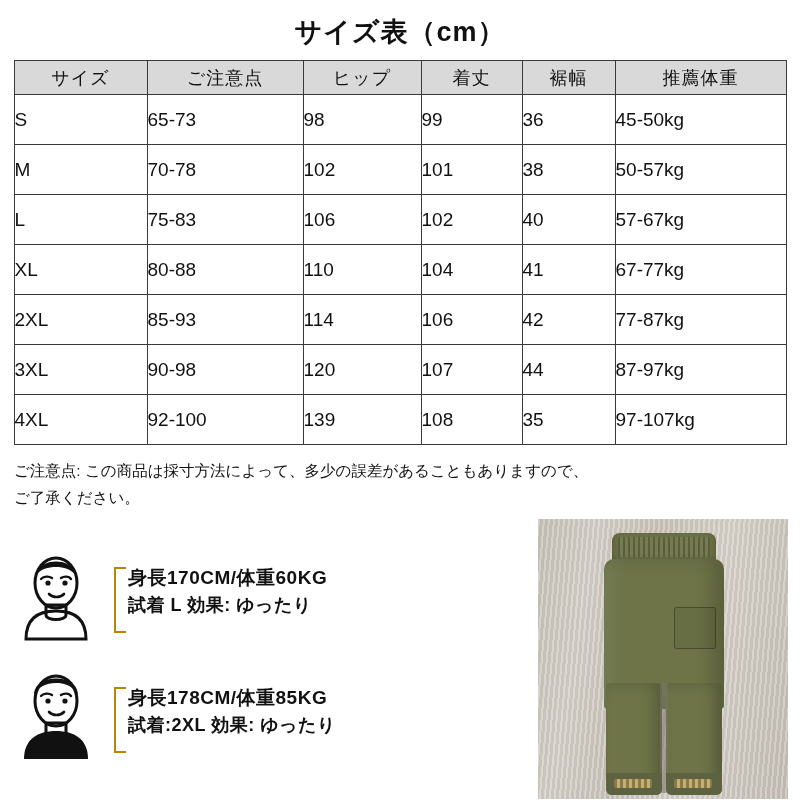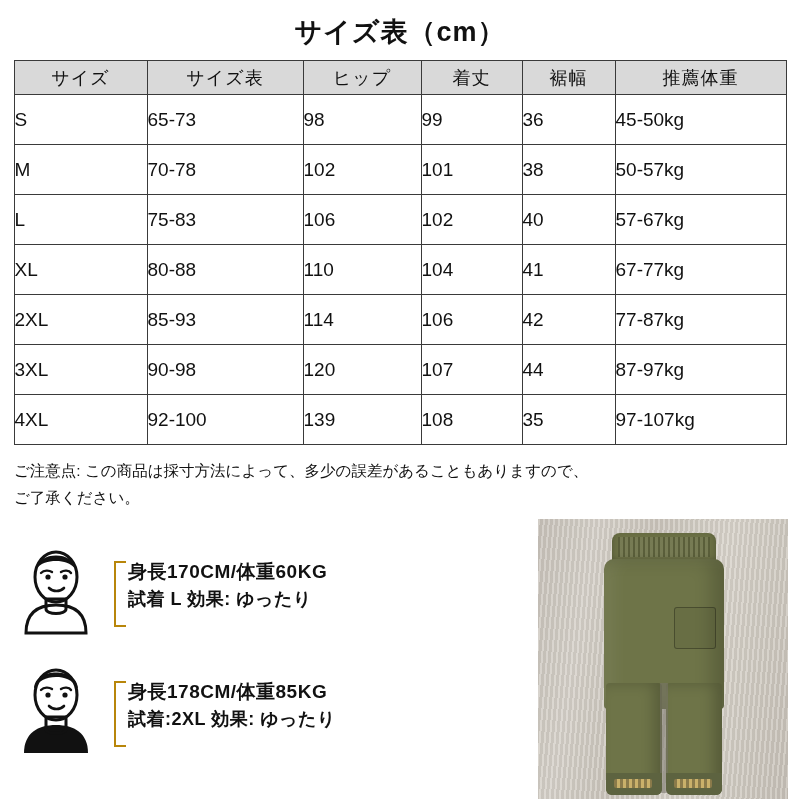--- a/index.html
+++ b/index.html
@@ -69,21 +69,21 @@
   }
 
   .bottom {
     position: relative;
     margin-top: 8px;
     height: 285px;
   }
   .models {
     position: absolute;
     left: 8px;
-    top: 6px;
+    top: 12px;
     width: 520px;
   }
   .model-row {
     display: flex;
     align-items: center;
     height: 120px;
   }
   .avatar {
     width: 96px;
     height: 104px;
@@ -226,21 +226,21 @@
       <col class="c0">
         <col class="c1">
         <col class="c2">
         <col class="c3">
         <col class="c4">
         <col class="c5">
     </colgroup>
     <thead>
       <tr>
         <th>サイズ</th>
-        <th>サイズ表</th>
+        <th>ご注意点</th>
         <th>ヒップ</th>
         <th>着丈</th>
         <th>裾幅</th>
         <th>推薦体重</th>
       </tr>
     </thead>
     <tbody>
       <tr>
         <td>S</td>
         <td>65-73</td>

